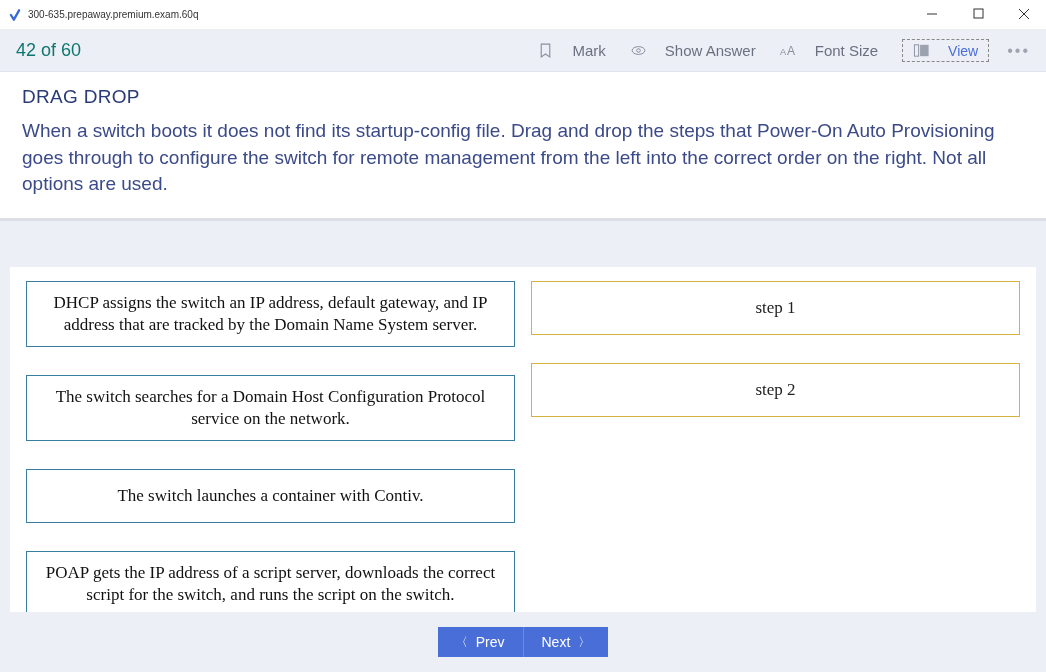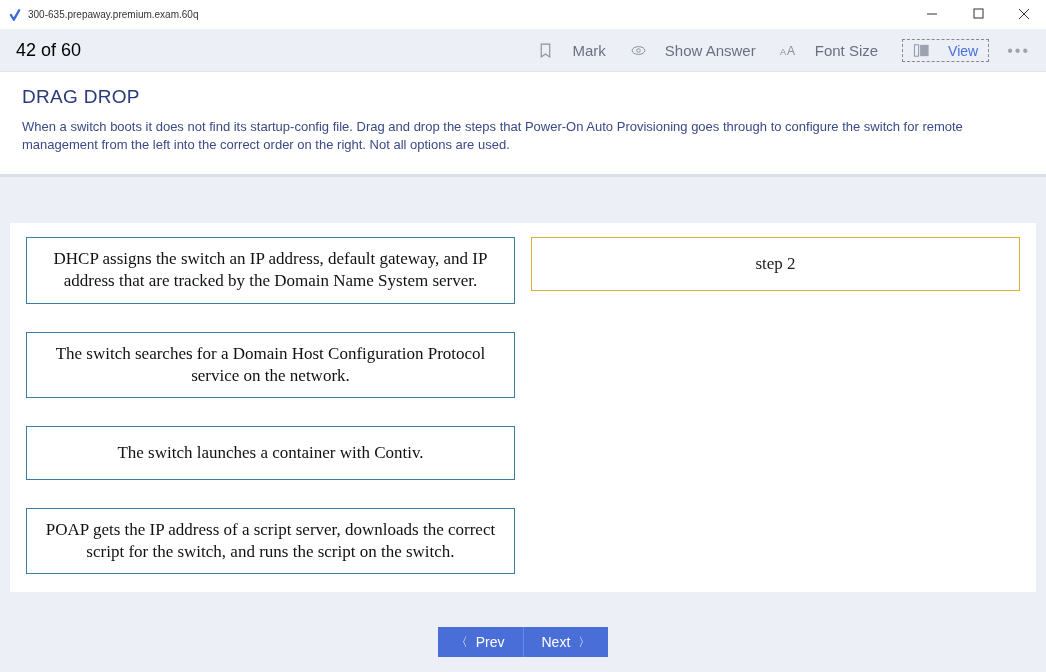--- a/index.html
+++ b/index.html
@@ -36,21 +36,21 @@
   .toolbar {
     height: 42px;
     background: #eceff6;
     display:flex;
     align-items:center;
     padding: 0 16px;
     font-size: 15px;
     color:#7a7f90;
     border-bottom:1px solid #e0e3eb;
   }
-  .toolbar .counter { font-size:18px; color:#000000;}
+  .toolbar .counter { font-size:18px; color:#0f766e;}
   .toolbar .spacer { flex:1; }
   .tool-btn {
     display:flex;
     align-items:center;
     gap:18px;
     margin-left: 24px;
     cursor:pointer;
     color:#6b7080;
   }
   .tool-btn svg { width:17px; height:17px; }
@@ -60,21 +60,21 @@
     color:#4a6ed8;
     font-size:14px;
     display:flex;align-items:center;
   }
   .more-dots { margin-left:18px; color:#a0a4b0; letter-spacing:2px; font-size:16px;}
   .question-area {
     padding: 14px 22px 20px 22px;
     border-bottom: 3px solid #dcdfe5;
   }
   .q-heading { font-size:19px; color:#2a3b78; letter-spacing:.3px; margin-bottom:10px;}
-  .q-text { font-size:13px; color:#3b4a88; line-height:1.4;}
+  .q-text { font-size:19px; color:#3b4a88; line-height:1.4;}
   .drag-area {
     background:#eceff6;
     padding: 46px 10px 24px 10px;
   }
   .drag-inner {
     background:#fff;
     padding: 14px 16px 18px 16px;
     display:flex;
     gap:16px;
   }
@@ -196,20 +196,21 @@
 
 <div class="drag-area">
   <div class="drag-inner">
     <div class="col">
       <div class="source-box">DHCP assigns the switch an IP address, default gateway, and IP address that are tracked by the Domain Name System server.</div>
       <div class="source-box">The switch searches for a Domain Host Configuration Protocol service on the network.</div>
       <div class="source-box">The switch launches a container with Contiv.</div>
       <div class="source-box">POAP gets the IP address of a script server, downloads the correct script for the switch, and runs the script on the switch.</div>
     </div>
     <div class="col">
+      <div class="target-box">step 1</div>
       <div class="target-box">step 2</div>
     </div>
   </div>
 </div>
 
 <div class="footer">
   <button class="nav-btn prev">
     <span class="chev">〈</span>
     <span>Prev</span>
   </button>

